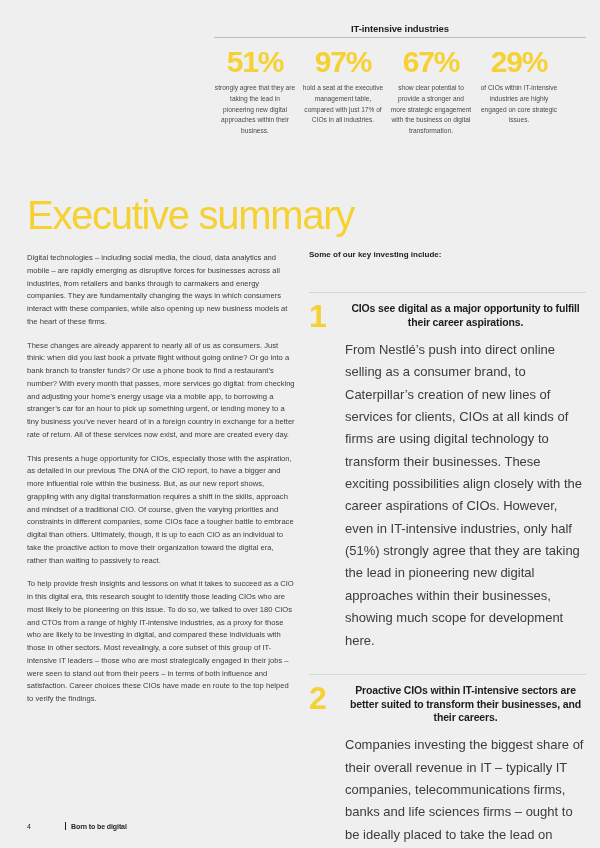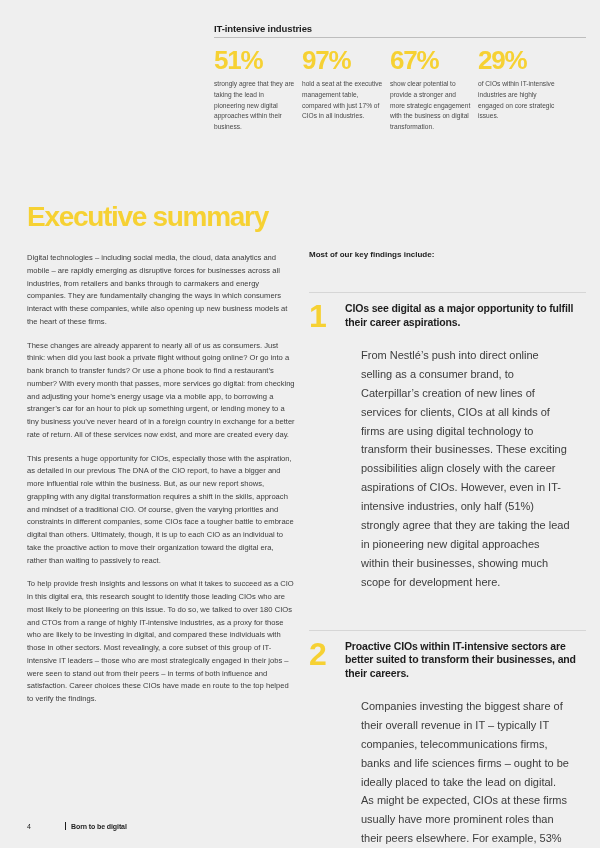--- a/index.html
+++ b/index.html
@@ -15,20 +15,21 @@
     color: #3a3a3a;
     overflow: hidden;
   }
 
   
   .stat-band {
     position: absolute;
     left: 214px;
     top: 24px;
     width: 372px;
+    text-align: center;
   }
   .stat-band-title {
     font-size: 9.5px;
     font-weight: bold;
     color: #1d1d1d;
     letter-spacing: -0.1px;
     margin: 0 0 3px 0;
     line-height: 1.1;
   }
   .stat-band-rule {
@@ -40,40 +41,40 @@
   .stat-cols {
     display: flex;
     gap: 0;
   }
   .stat-col {
     width: 88px;
     padding-right: 6px;
     box-sizing: border-box;
   }
   .stat-num {
-    font-size: 26px;
+    font-size: 30px;
     font-weight: bold;
     color: #f6d133;
     line-height: 1;
     letter-spacing: -1.2px;
     margin-bottom: 6px;
   }
   .stat-desc {
     font-size: 6.6px;
     line-height: 1.62;
     color: #4a4a4a;
   }
 
   
   .page-title {
     position: absolute;
     left: 27px;
-    top: 184px;
-    font-size: 28px;
-    font-weight: bold;
+    top: 168px;
+    font-size: 40px;
+    font-weight: normal;
     color: #f6d133;
     letter-spacing: -1.3px;
     line-height: 1;
   }
 
   
   .col-left {
     position: absolute;
     left: 27px;
     top: 252px;
@@ -126,26 +127,27 @@
   .finding-body {
     flex: 1 1 auto;
   }
   .finding-head {
     font-size: 10.5px;
     font-weight: bold;
     color: #1d1d1d;
     line-height: 1.31;
     letter-spacing: -0.15px;
     margin: 0 0 9px 0;
+    text-align: center;
   }
   .finding-text {
-    font-size: 11px;
+    font-size: 13px;
     line-height: 1.72;
     color: #3c3c3c;
-    margin: 16px;
+    margin: 0;
   }
 
   
   .footer {
     position: absolute;
     left: 27px;
     bottom: 18px;
     display: flex;
     align-items: center;
     font-size: 7px;
@@ -195,21 +197,21 @@
 <h1 class="page-title">Executive summary</h1>
 
 <div class="col-left">
   <p>Digital technologies – including social media, the cloud, data analytics and mobile – are rapidly emerging as disruptive forces for businesses across all industries, from retailers and banks through to carmakers and energy companies. They are fundamentally changing the ways in which consumers interact with these companies, while also opening up new business models at the heart of these firms.</p>
   <p>These changes are already apparent to nearly all of us as consumers. Just think: when did you last book a private flight without going online? Or go into a bank branch to transfer funds? Or use a phone book to find a restaurant’s number? With every month that passes, more services go digital: from checking and adjusting your home’s energy usage via a mobile app, to borrowing a stranger’s car for an hour to pick up something urgent, or lending money to a tiny business you’ve never heard of in a foreign country in exchange for a better rate of return. All of these services now exist, and more are created every day.</p>
   <p><span>This presents a huge opportunity for CIOs, especially those with the aspiration, as detailed in our previous </span><span class="ital">The DNA of the CIO</span><span> report, to have a bigger and more influential role within the business. But, as our new report shows, grappling with any digital transformation requires a shift in the skills, approach and mindset of a traditional CIO. Of course, given the varying priorities and constraints in different companies, some CIOs face a tougher battle to embrace digital than others. Ultimately, though, it is up to each CIO as an individual to take the proactive action to move their organization toward the digital era, rather than waiting to passively to react.</span></p>
   <p>To help provide fresh insights and lessons on what it takes to succeed as a CIO in this digital era, this research sought to identify those leading CIOs who are most likely to be pioneering on this issue. To do so, we talked to over 180 CIOs and CTOs from a range of highly IT-intensive industries, as a proxy for those who are likely to be investing in digital, and compared these individuals with those in other sectors. Most revealingly, a core subset of this group of IT-intensive IT leaders – those who are most strategically engaged in their jobs – were seen to stand out from their peers – in terms of both influence and satisfaction. Career choices these CIOs have made en route to the top helped to verify the findings.</p>
 </div>
 
 <div class="col-right">
-  <div class="findings-intro">Most of our key findings include:</div>
+  <div class="findings-intro">Some of our key investing include:</div>
 
   <div class="finding">
     <div class="finding-row">
       <div class="finding-num">1</div>
       <div class="finding-body">
         <h2 class="finding-head">CIOs see digital as a major opportunity to fulfill their career aspirations.</h2>
         <p class="finding-text">From Nestlé’s push into direct online selling as a consumer brand, to Caterpillar’s creation of new lines of services for clients, CIOs at all kinds of firms are using digital technology to transform their businesses. These exciting possibilities align closely with the career aspirations of CIOs. However, even in IT-intensive industries, only half (51%) strongly agree that they are taking the lead in pioneering new digital approaches within their businesses, showing much scope for development here.</p>
       </div>
     </div>
   </div>

